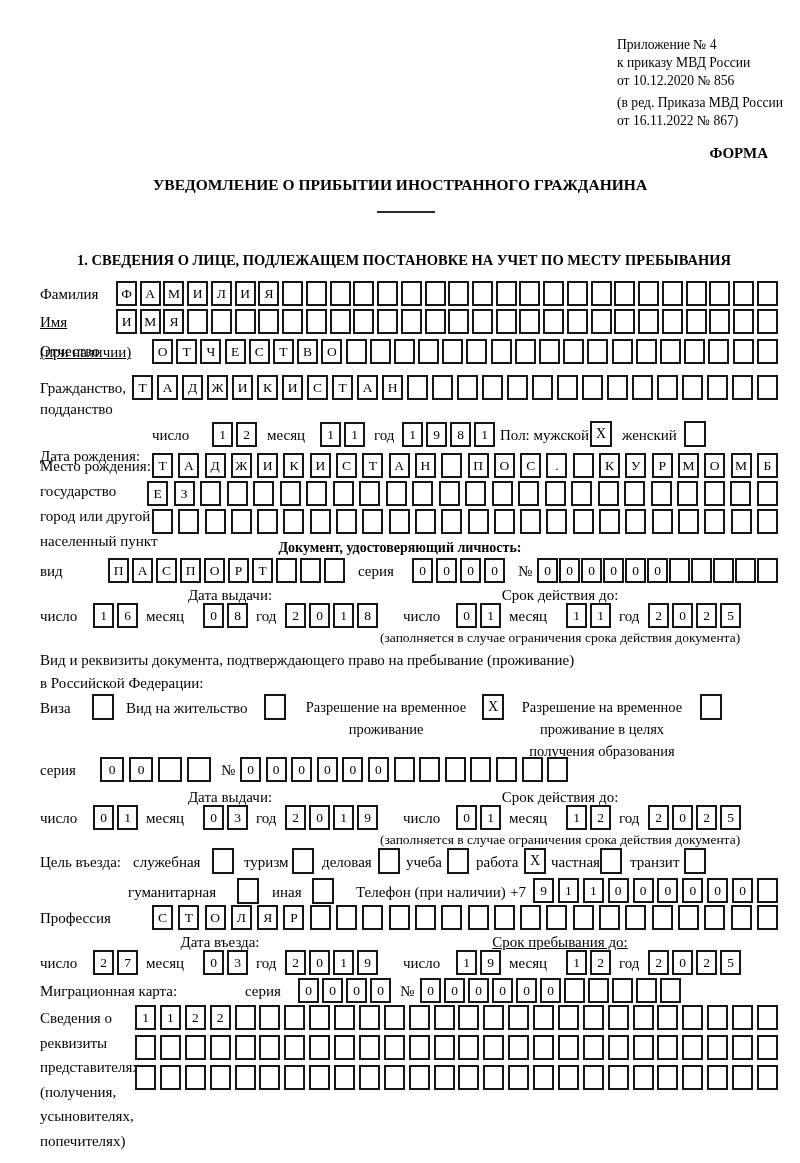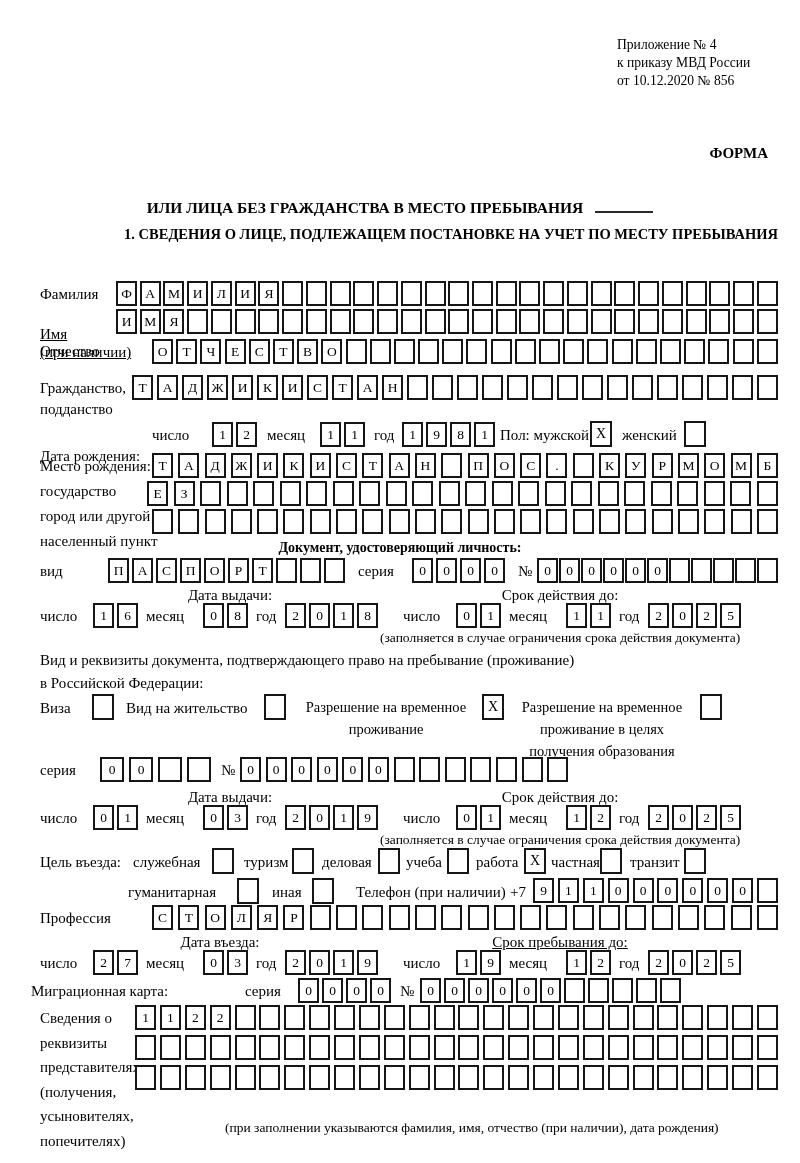--- a/index.html
+++ b/index.html
@@ -23,27 +23,32 @@
 </head>
 <body>
 
 <div id="page">
 
   <div style="position:absolute;left:617px;top:36px;">
     <div class="hline">Приложение № 4</div>
     <div class="hline">к приказу МВД России</div>
     <div class="hline">от 10.12.2020 № 856</div>
   </div>
+  <div style="position:absolute;left:617px;top:94px;">
+    <div class="hline">(в ред. Приказа МВД России</div>
+    <div class="hline">от 16.11.2022 № 867)</div>
+  </div>
   <div class="lbl b" style="left:620px;top:145px;width:148px;text-align:right;">ФОРМА</div>
 
+  <div class="lbl b ctr" style="left:0;top:176px;width:800px;font-size:15.5px;">УВЕДОМЛЕНИЕ О ПРИБЫТИИ ИНОСТРАННОГО ГРАЖДАНИНА</div>
   <div class="lbl b ctr" style="left:0;top:199px;width:800px;font-size:15.5px;">
-    <span>ИЛИ ЛИЦА БЕЗ ГРАЖДАНСТВА В МЕСТО ПРЕБЫВАНИЯ</span><span class="uline"></span>
+    <span class="uline"></span>
   </div>
 
-  <div class="lbl b ctr" style="left:30px;top:226px;width:748px;font-size:14.5px;text-align:right;">1. СВЕДЕНИЯ О ЛИЦЕ, ПОДЛЕЖАЩЕМ ПОСТАНОВКЕ НА УЧЕТ ПО МЕСТУ ПРЕБЫВАНИЯ</div>
+  <div class="lbl b ctr" style="left:30px;top:252px;width:748px;font-size:14.5px;">1. СВЕДЕНИЯ О ЛИЦЕ, ПОДЛЕЖАЩЕМ ПОСТАНОВКЕ НА УЧЕТ ПО МЕСТУ ПРЕБЫВАНИЯ</div>
 
   <div class="lbl" style="left:40px;top:286px;">Фамилия</div>
   <div class="boxes st" style="left:116px;right:22px;top:281px;">
       <span class="cb">Ф</span>
       <span class="cb">А</span>
       <span class="cb">М</span>
       <span class="cb">И</span>
       <span class="cb">Л</span>
       <span class="cb">И</span>
       <span class="cb">Я</span>
@@ -63,21 +68,21 @@
       <span class="cb"></span>
       <span class="cb"></span>
       <span class="cb"></span>
       <span class="cb"></span>
       <span class="cb"></span>
       <span class="cb"></span>
       <span class="cb"></span>
       <span class="cb"></span>
     </div>
 
-  <div class="lbl" style="left:40px;top:326px;text-decoration:underline;">Имя</div>
+  <div class="lbl" style="left:40px;top:314px;text-decoration:underline;">Имя</div>
   <div class="boxes st" style="left:116px;right:22px;top:309px;">
       <span class="cb">И</span>
       <span class="cb">М</span>
       <span class="cb">Я</span>
       <span class="cb"></span>
       <span class="cb"></span>
       <span class="cb"></span>
       <span class="cb"></span>
       <span class="cb"></span>
       <span class="cb"></span>
@@ -550,21 +555,21 @@
       <span class="cb">2</span>
     </div>
   <div class="lbl" style="left:619px;top:955px;">год</div>
   <div class="boxes" style="left:648px;top:950px;">
       <span class="cb">2</span>
       <span class="cb">0</span>
       <span class="cb">2</span>
       <span class="cb">5</span>
     </div>
 
-  <div class="lbl" style="left:31px;top:983px;">Миграционная карта:</div>
+  <div class="lbl" style="left:40px;top:983px;">Миграционная карта:</div>
   <div class="lbl" style="left:245px;top:983px;">серия</div>
   <div class="boxes" style="left:298px;top:978px;">
       <span class="cb">0</span>
       <span class="cb">0</span>
       <span class="cb">0</span>
       <span class="cb">0</span>
     </div>
   <div class="lbl" style="left:400px;top:983px;">№</div>
   <div class="boxes" style="left:420px;top:978px;">
       <span class="cb">0</span>
@@ -665,15 +670,14 @@
       <span class="cb"></span>
       <span class="cb"></span>
       <span class="cb"></span>
       <span class="cb"></span>
       <span class="cb"></span>
       <span class="cb"></span>
       <span class="cb"></span>
       <span class="cb"></span>
       <span class="cb"></span>
     </div>
-  <div class="cap" style="left:225px;top:1120px;">(при заполнении указываются фамилия, имя, отчество (при наличии), дата рождения)</div>
 
 </div>
 
 </body></html>

